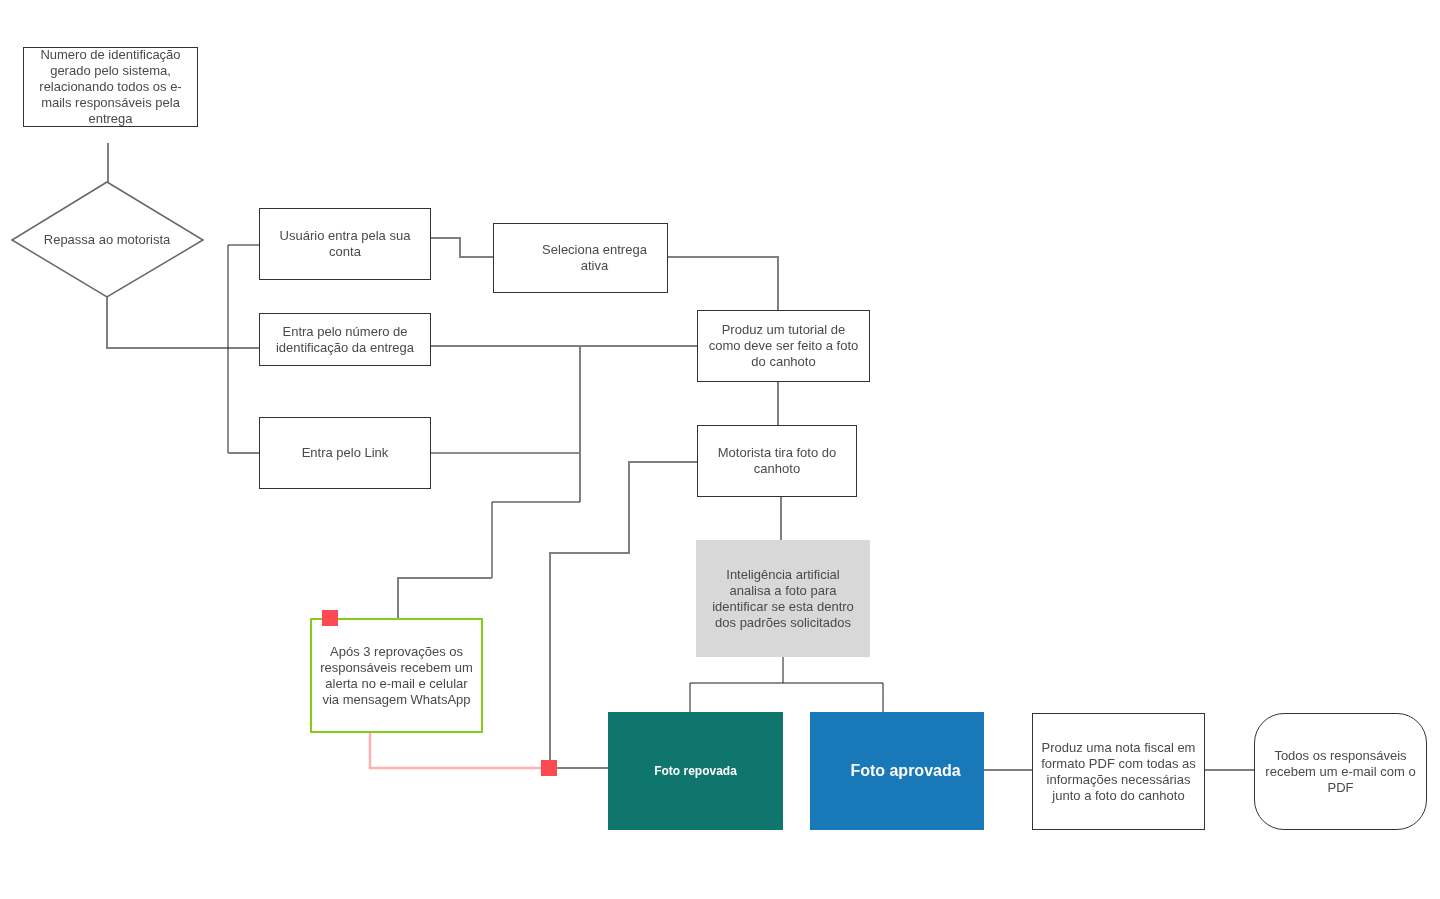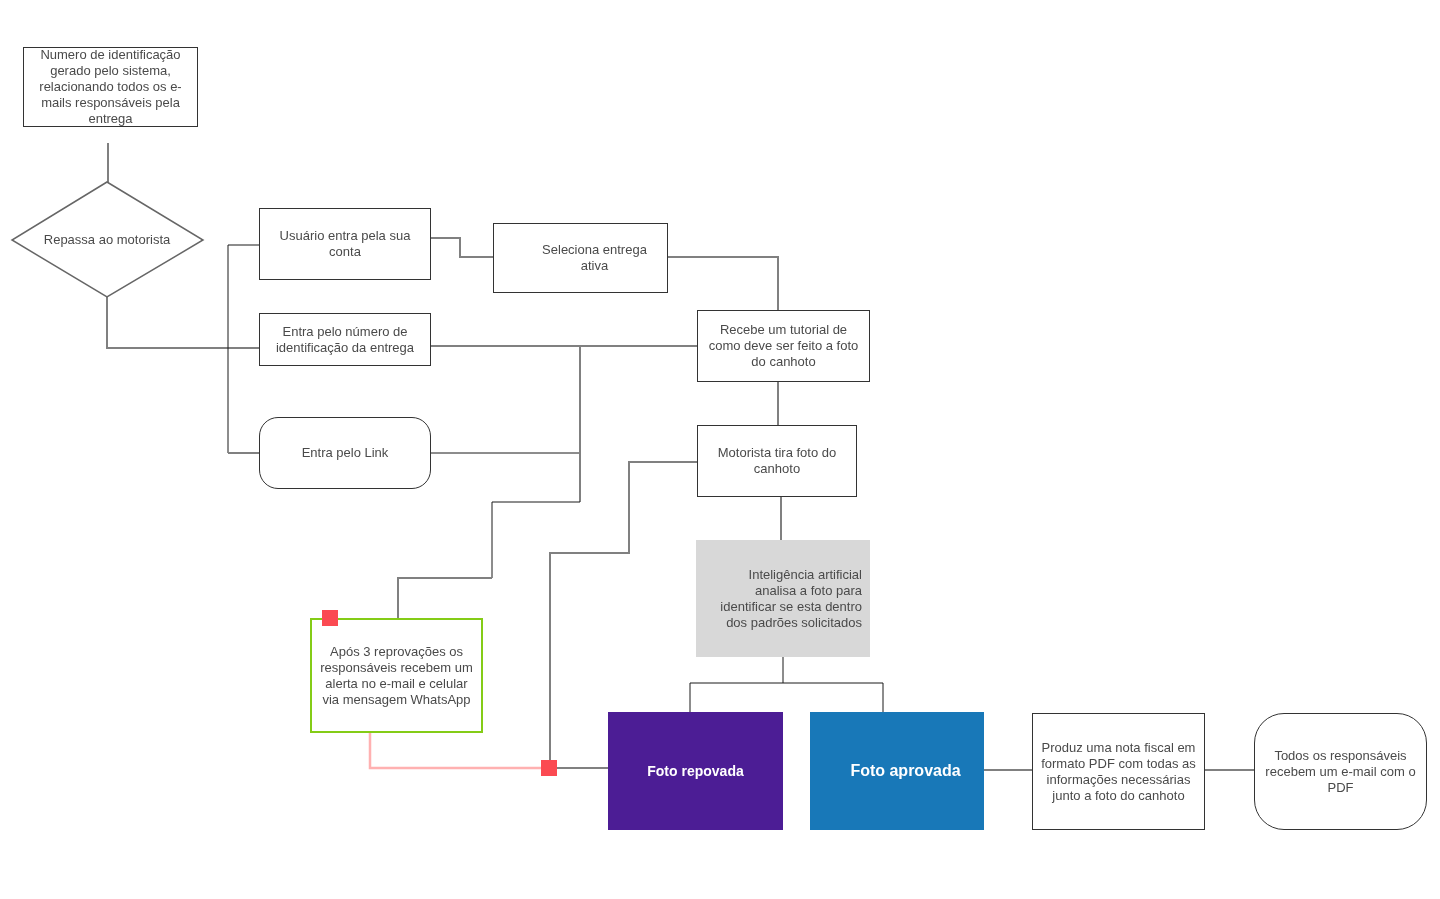--- a/index.html
+++ b/index.html
@@ -19,21 +19,21 @@
     text-align:center;
     font-size:13px;line-height:16px;color:#4a4a4a;
     background:#ffffff;
     border:1px solid #333333;
     padding:4px 8px;
     z-index:2;
   }
   .node-plain{border:none;background:transparent;z-index:2;}
   .node-ai{background:#d8d8d8;border:none;}
   .node-alert{border:2px solid #84cc16;}
-  .node-rejected{background:#4c1d95;border:none;color:#ffffff;font-weight:bold;font-size:14px;}
+  .node-rejected{background:#0f766e;border:none;color:#ffffff;font-weight:bold;font-size:12px;}
   .node-approved{background:#1878b8;border:none;color:#ffffff;font-weight:bold;font-size:16px;padding-left:25px;}
   .edge-gray{fill:none;stroke:#808080;stroke-width:2;}
   .edge-black{fill:none;stroke:#1a1a1a;stroke-width:1;}
   .edge-selected{fill:none;stroke:#ffb1b1;stroke-width:2.5;}
   .handle{fill:#fb4a52;}
   .diamond-shape{fill:#ffffff;stroke:#666666;stroke-width:1.5;}
 </style>
 </head>
 <body>
 
@@ -73,33 +73,33 @@
   </div>
 
   <div class="node" style="left:493px;top:223px;width:175px;height:70px;padding-left:36px;">
     <span>Seleciona entrega ativa</span>
   </div>
 
   <div class="node" style="left:259px;top:313px;width:172px;height:53px;">
     <span>Entra pelo número de identificação da entrega</span>
   </div>
 
-  <div class="node" style="left:259px;top:417px;width:172px;height:72px;border-radius:19px;">
+  <div class="node" style="left:259px;top:417px;width:172px;height:72px;">
     <span>Entra pelo Link</span>
   </div>
 
   <div class="node" style="left:697px;top:310px;width:173px;height:72px;">
-    <span>Recebe um tutorial de como deve ser feito a foto do canhoto</span>
+    <span>Produz um tutorial de como deve ser feito a foto do canhoto</span>
   </div>
 
   <div class="node" style="left:697px;top:425px;width:160px;height:72px;">
     <span>Motorista tira foto do canhoto</span>
   </div>
 
-  <div class="node node-ai" style="left:696px;top:540px;width:174px;height:117px;text-align:right;">
+  <div class="node node-ai" style="left:696px;top:540px;width:174px;height:117px;">
     <span>Inteligência artificial analisa a foto para identificar se esta dentro dos padrões solicitados</span>
   </div>
 
   <div class="node node-alert" style="left:310px;top:618px;width:173px;height:115px;">
     <span>Após 3 reprovações os responsáveis recebem um alerta no e-mail e celular via mensagem WhatsApp</span>
   </div>
 
   <div class="node node-rejected" style="left:608px;top:712px;width:175px;height:118px;">
     <span>Foto repovada</span>
   </div>

